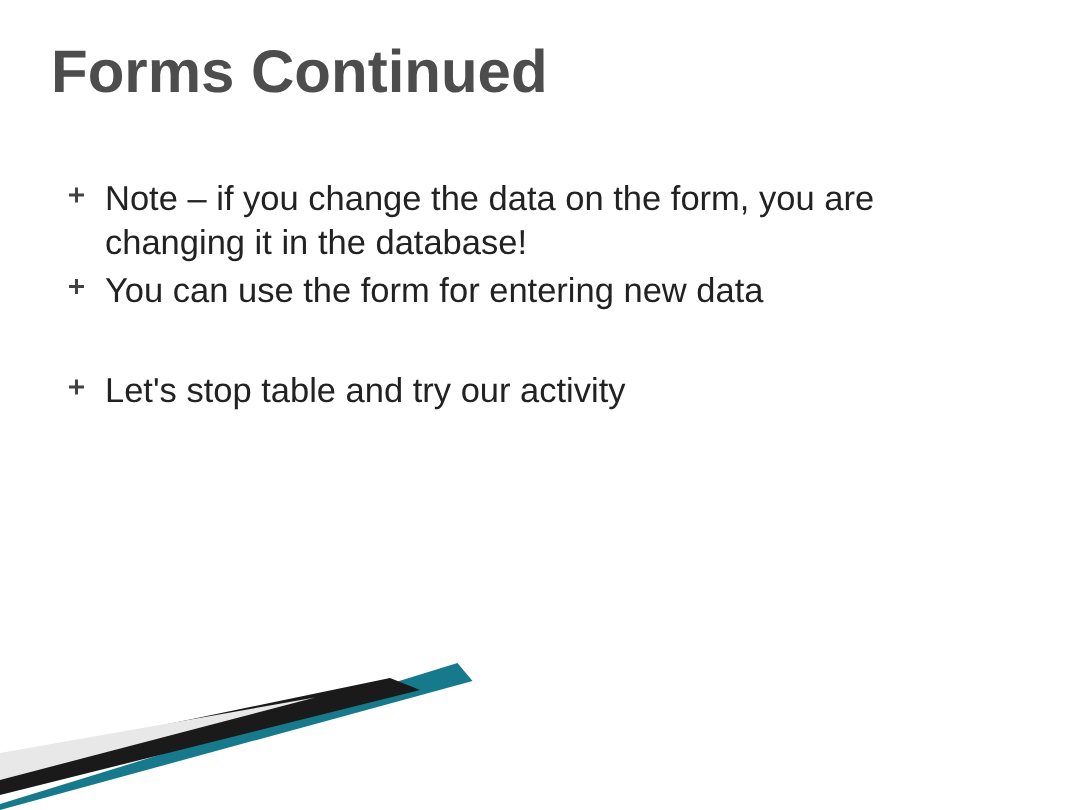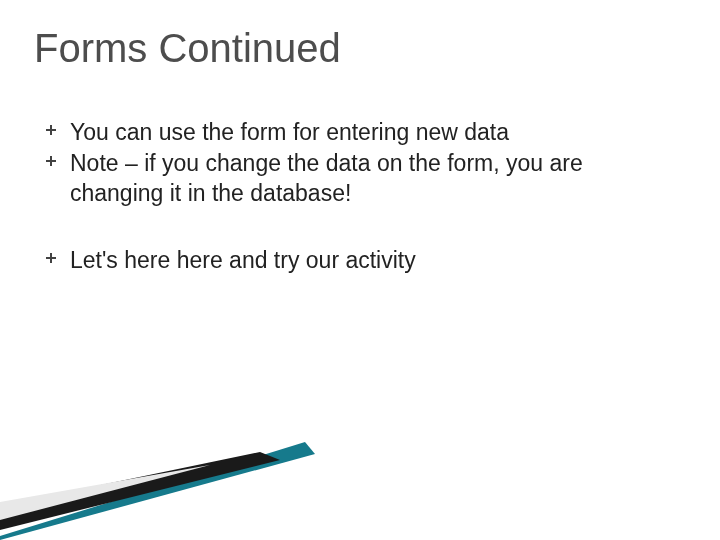--- a/index.html
+++ b/index.html
@@ -10,21 +10,21 @@
     background: #ffffff;
     font-family: "Segoe UI", "Lucida Sans", Verdana, sans-serif;
     position: relative;
     overflow: hidden;
   }
   .title {
     position: absolute;
     left: 34px;
     top: 26px;
     font-size: 40px;
-    font-weight: 400;
+    font-weight: 700;
     color: #4d4d4d;
   }
   .content {
     position: absolute;
     left: 40px;
     top: 118px;
     width: 620px;
     font-size: 23px;
     color: #222;
     line-height: 1.28;
@@ -72,30 +72,30 @@
   }
 </style>
 </head>
 <body>
 
 <div class="title">Forms Continued</div>
 
 <div class="content">
   <ul class="bullets">
     <li>
-      <span>You can use the form for entering new data</span>
+      <span>Note – if you change the data on the form, you are changing it in the database!</span>
     </li>
     <li>
-      <span>Note – if you change the data on the form, you are changing it in the database!</span>
+      <span>You can use the form for entering new data</span>
     </li>
   </ul>
   <div class="gap"></div>
   <ul class="bullets">
     <li>
-      <span>Let's here here and try our activity</span>
+      <span>Let's stop table and try our activity</span>
     </li>
   </ul>
 </div>
 
 <svg class="wedge" viewBox="0 0 720 120" preserveAspectRatio="none">
   <polygon points="0,116 305,22 315,34 0,120" fill="#167a8c"></polygon>
   <polygon points="0,86 260,32 280,40 0,110" fill="#1a1a1a"></polygon>
   <polygon points="0,82 210,45 0,100" fill="#e8e8e8"></polygon>
 </svg>
 

